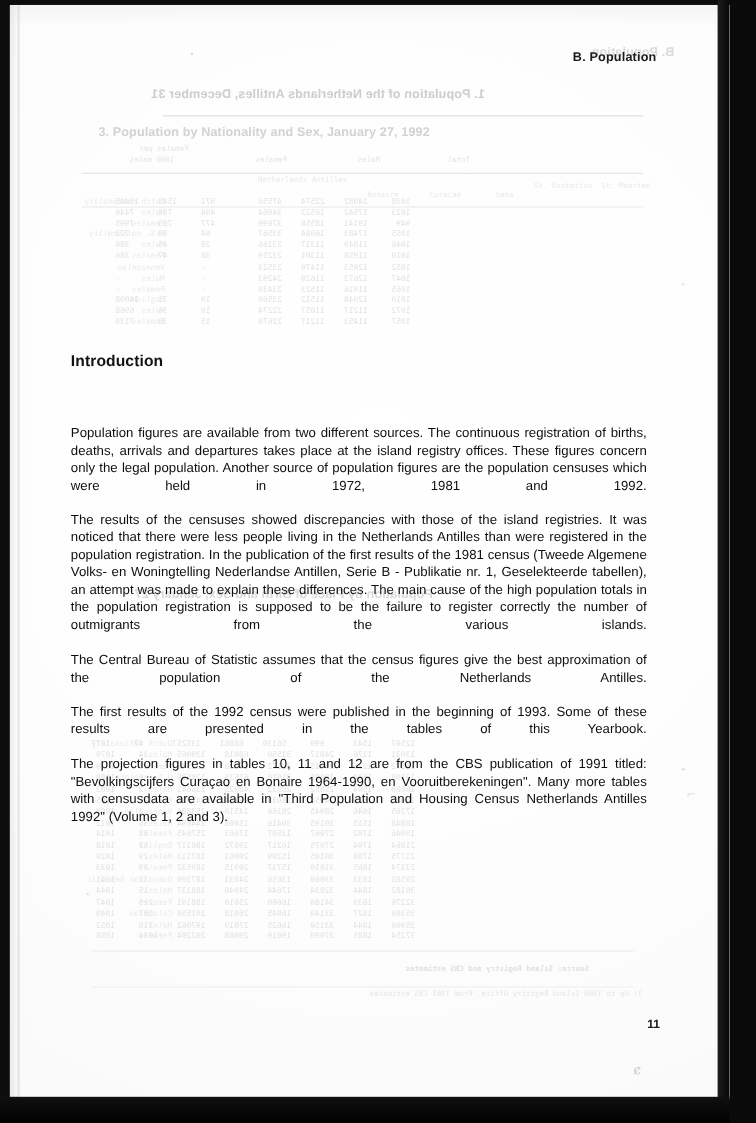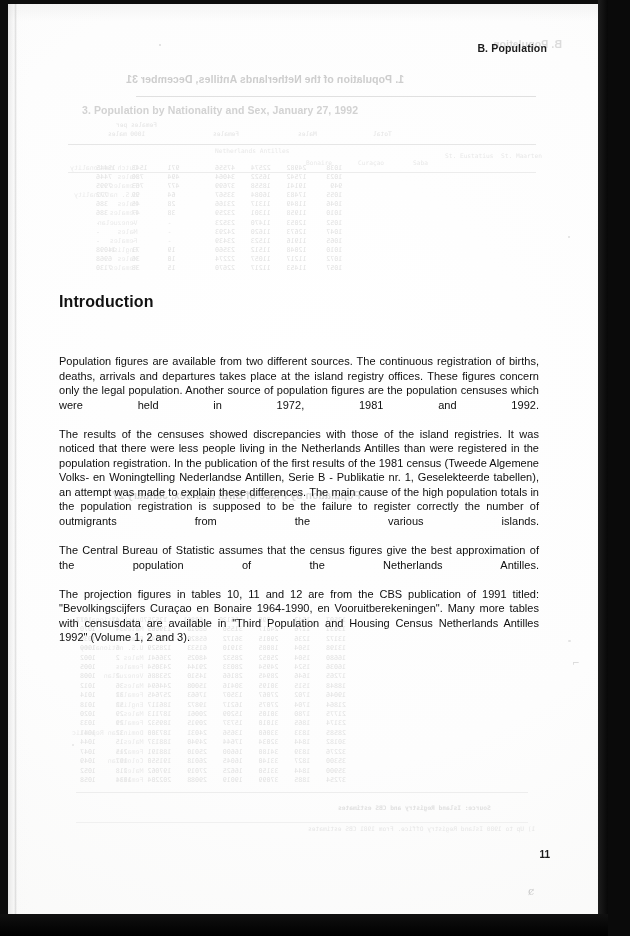--- a/index.html
+++ b/index.html
@@ -128,21 +128,21 @@
     font-size: 10.5px;
     font-weight: bold;
     color: #1b1b1b;
     letter-spacing: 0.15px;
   }
 
   .section-heading {
     position: absolute;
     left: 51px;
     top: 289px;
-    font-size: 16px;
+    font-size: 13px;
     font-weight: bold;
     color: #121212;
     letter-spacing: 0.1px;
   }
 
   .body-block {
     position: absolute;
     left: 51px;
     top: 350px;
     width: 480px;
@@ -302,20 +302,21 @@
     <div class="content">
 
       <div class="running-head">B. Population</div>
 
       <div class="section-heading">Introduction</div>
 
       <div class="body-block">
         <p>Population figures are available from two different sources. The continuous registration of births, deaths, arrivals and departures takes place at the island registry offices. These figures concern only the legal population. Another source of population figures are the population censuses which were held in 1972, 1981 and 1992.</p>
         <p>The results of the censuses showed discrepancies with those of the island registries. It was noticed that there were less people living in the Netherlands Antilles than were registered in the population registration. In the publication of the first results of the 1981 census (Tweede Algemene Volks- en Woningtelling Nederlandse Antillen, Serie B - Publikatie nr. 1, Geselekteerde tabellen), an attempt was made to explain these differences. The main cause of the high population totals in the population registration is supposed to be the failure to register correctly the number of outmigrants from the various islands.</p>
         <p>The Central Bureau of Statistic assumes that the census figures give the best approximation of the population of the Netherlands Antilles.</p>
+        <p>The first results of the 1992 census were published in the beginning of 1993. Some of these results are presented in the tables of this Yearbook.</p>
         <p class="nojustify">The projection figures in tables 10, 11 and 12 are from the CBS publication of 1991 titled: "Bevolkingscijfers Curaçao en Bonaire 1964-1990, en Vooruitberekeningen". Many more tables with censusdata are available in "Third Population and Housing Census Netherlands Antilles 1992" (Volume 1, 2 and 3).</p>
       </div>
 
       <div class="page-number">11</div>
     </div>
 
     <div class="speck" style="left:151px; top:40px; width:2px; height:2px; opacity:.5;"></div>
     <div class="speck" style="left:560px; top:232px; width:2px; height:2px; opacity:.45;"></div>
     <div class="speck" style="left:253px; top:455px; width:2px; height:2px; opacity:.4;"></div>
     <div class="speck" style="left:560px; top:636px; width:3px; height:2px; opacity:.4;"></div>

